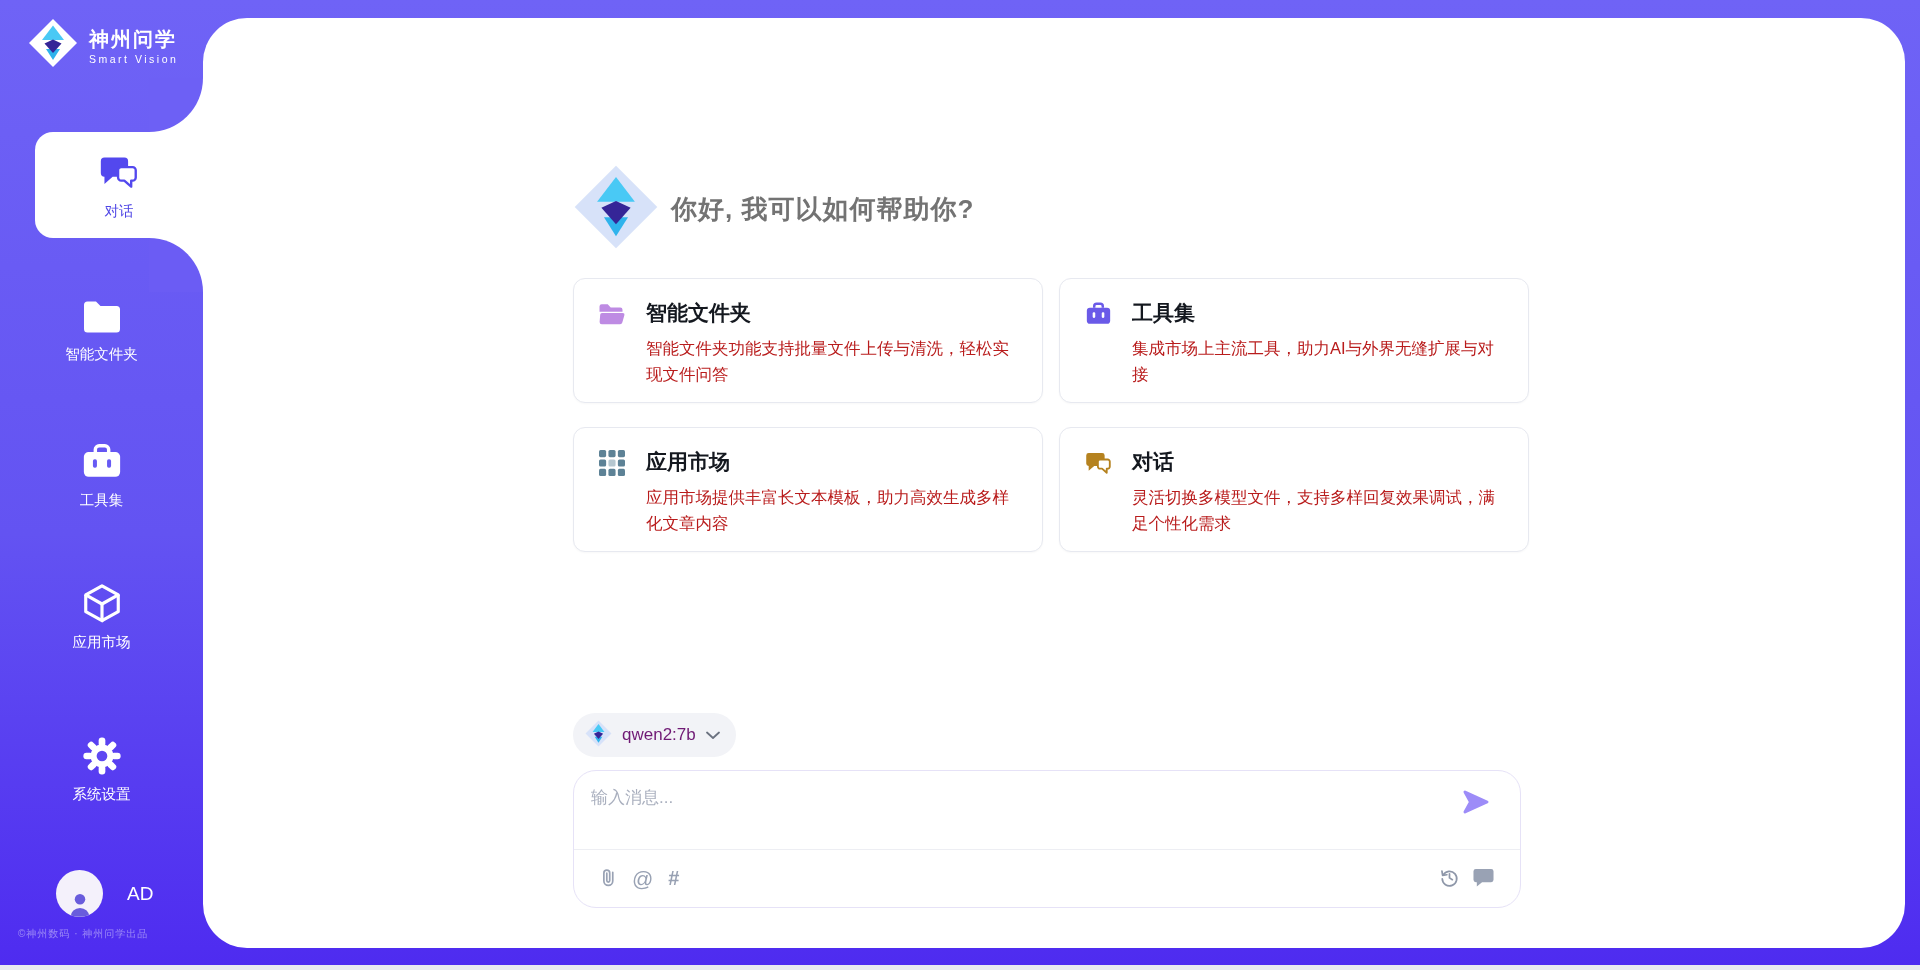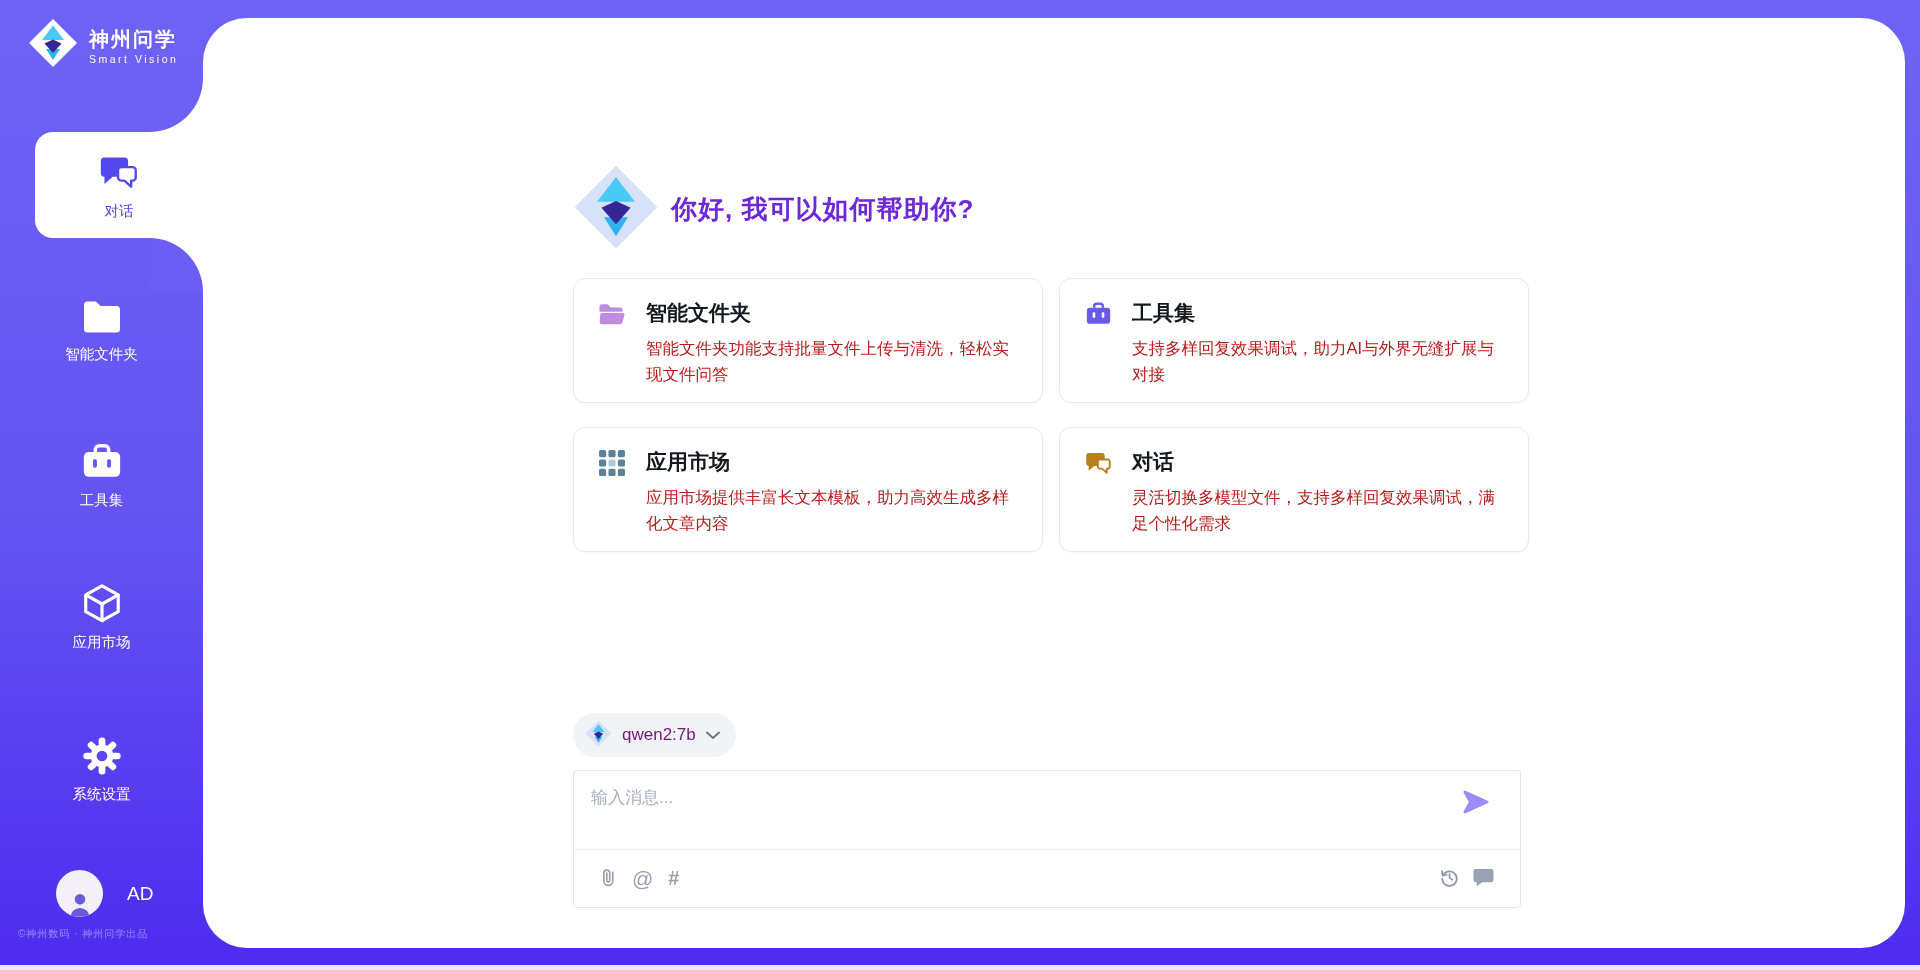--- a/index.html
+++ b/index.html
@@ -34,40 +34,40 @@
   .ni-folder { top:293px; } .ni-toolset { top:439px; } .ni-market { top:581px; } .ni-settings { top:733px;align-items:center; }
 
   .user-row { position:absolute; left:56px; top:870px; display:flex; align-items:center; gap:24px; cursor:pointer; }
   .avatar { width:47px; height:47px; border-radius:50%; background:#F4F1FB; display:flex;
             align-items:flex-end; justify-content:center; overflow:hidden; }
   .user-name { color:#fff; font-size:19px; }
   .sidebar-footer { position:absolute; left:18px; top:927px; font-size:10px; color:rgba(255,255,255,.42); letter-spacing:1px; }
 
   
   .greeting { position:absolute; left:370px; top:146px; display:flex; align-items:center; gap:12px; }
-  .greeting-text { font-size:26px; font-weight:bold; color:#6d28d9; letter-spacing:1px; }
+  .greeting-text { font-size:26px; font-weight:bold; color:#737373; letter-spacing:1px; }
 
   .cards { position:absolute; left:370px; top:260px; width:950px; display:grid;
            grid-template-columns:1fr 1fr; column-gap:16px; row-gap:24px; }
   .card { height:125px; background:#fff; border:1px solid #E7E9F0; border-radius:12px;
           position:relative; padding:20px 24px 0 24px; cursor:pointer;
           box-shadow:0 1px 2px rgba(20,24,40,.03); }
   .card-icon { position:absolute; left:24px; top:22px; width:28px; height:26px;
                display:flex; align-items:center; justify-content:center; }
   .card-title { margin-left:48px; font-size:21px; font-weight:bold; color:#14181f; line-height:27px; }
   .card-desc { margin-left:48px; margin-top:9px; width:372px; font-size:16.5px;
                line-height:26px; color:#b91c1c; }
 
   .model-pill { position:absolute; left:370px; top:695px; height:44px; padding:0 16px 0 12px;
                 background:#F2F3F7; border-radius:22px; display:inline-flex; align-items:center;
                 gap:10px; cursor:pointer; }
   .model-name { font-size:17px; color:#701a75; font-weight:500; }
 
   .composer { position:absolute; left:370px; top:752px; width:948px; height:138px;
-              border:1.5px solid #E6E2F7; border-radius:4px; background:#fff; }
+              border:1.5px solid #E6E2F7; border-radius:23px; background:#fff; }
   .composer textarea { display:block; width:860px; height:72px; border:none; outline:none;
                        resize:none; padding:15px 0 0 17px; font-size:17px; color:#333;
                        font-family:"Liberation Sans","DejaVu Sans",sans-serif; background:transparent; }
   .composer textarea::placeholder { color:#A9AFBE; }
   .send-btn { position:absolute; top:18px; right:30px; width:28px; height:26px; cursor:pointer; border:none; background:none; }
   .composer-toolbar { position:absolute; left:0; right:0; bottom:0; height:58px;
                       border-top:1px solid #EDEEF3; display:flex; align-items:center; padding:0 26px; }
   .tool-btn { border:none; background:none; cursor:pointer; display:flex; align-items:center;
               justify-content:center; margin-right:15px; color:#98A1B3; }
   .glyph-at { font-size:21px; } .glyph-hash { font-size:20px; font-weight:bold; }
@@ -225,21 +225,21 @@
       <div class="card">
         <span class="card-icon">
           <svg width="27" height="25" viewBox="0 0 44 40">
             <path d="M15 9 v-2.5 a4 4 0 0 1 4 -4 h6 a4 4 0 0 1 4 4 V9" fill="none" stroke="#6A5AE8" stroke-width="4"></path>
             <rect x="3" y="9" width="38" height="26" rx="5" fill="#6A5AE8"></rect>
             <rect x="12.5" y="16.5" width="4.2" height="9" rx="1.8" fill="#fff"></rect>
             <rect x="27.3" y="16.5" width="4.2" height="9" rx="1.8" fill="#fff"></rect>
           </svg>
         </span>
         <div class="card-title">工具集</div>
-        <div class="card-desc">支持多样回复效果调试，助力AI与外界无缝扩展与对接</div>
+        <div class="card-desc">集成市场上主流工具，助力AI与外界无缝扩展与对接</div>
       </div>
 
       <div class="card">
         <span class="card-icon">
           <svg width="26" height="26" viewBox="0 0 27 27">
             <g fill="#5D8296">
               <rect x="0" y="0" width="7.4" height="7.4" rx="1.6"></rect>
               <rect x="9.8" y="0" width="7.4" height="7.4" rx="1.6"></rect>
               <rect x="19.6" y="0" width="7.4" height="7.4" rx="1.6"></rect>
               <rect x="0" y="9.8" width="7.4" height="7.4" rx="1.6"></rect>

